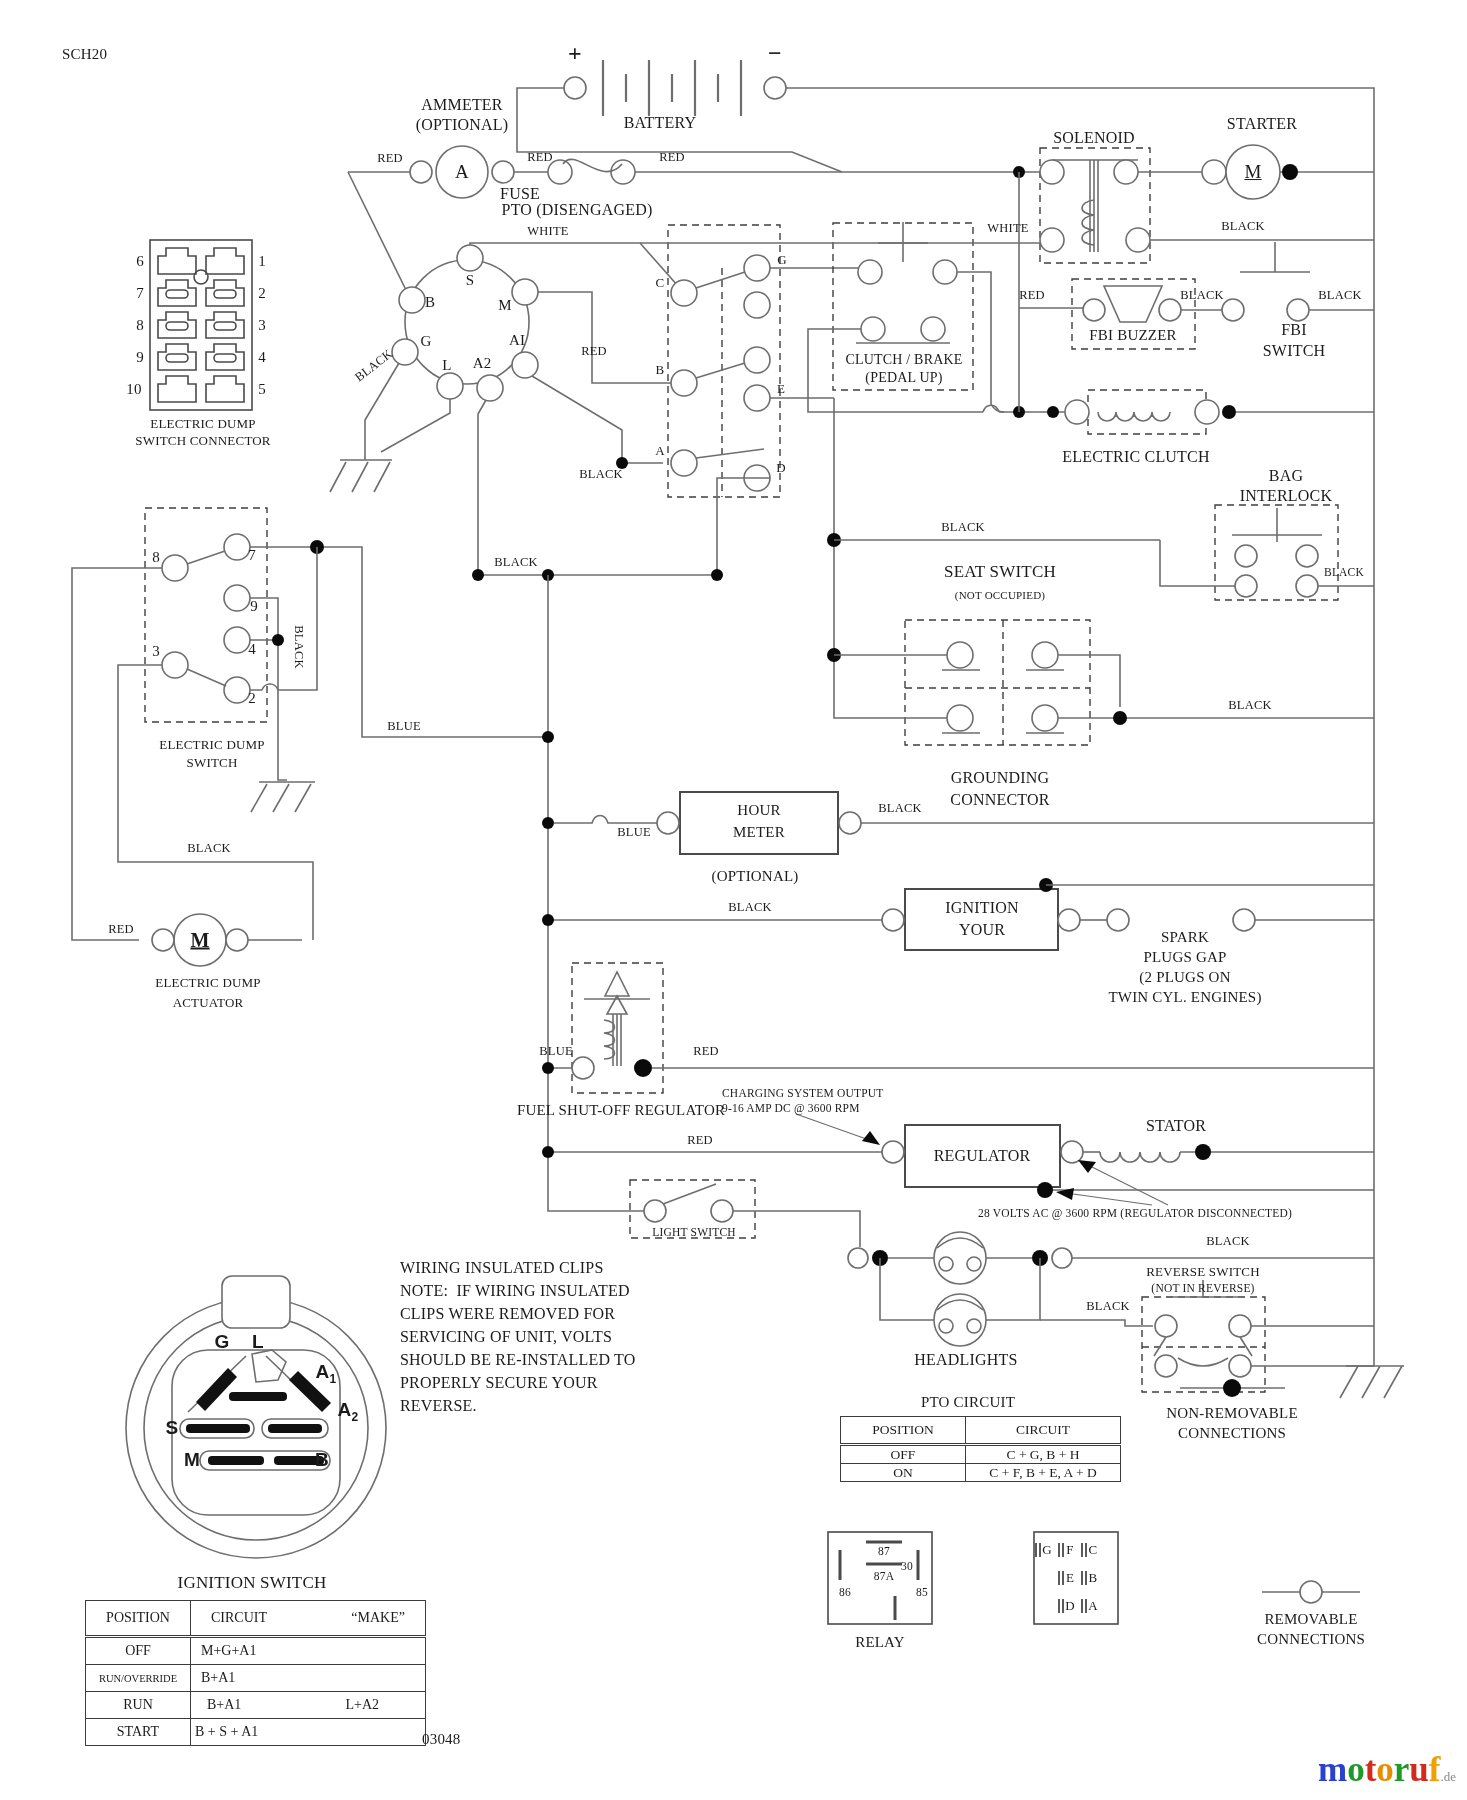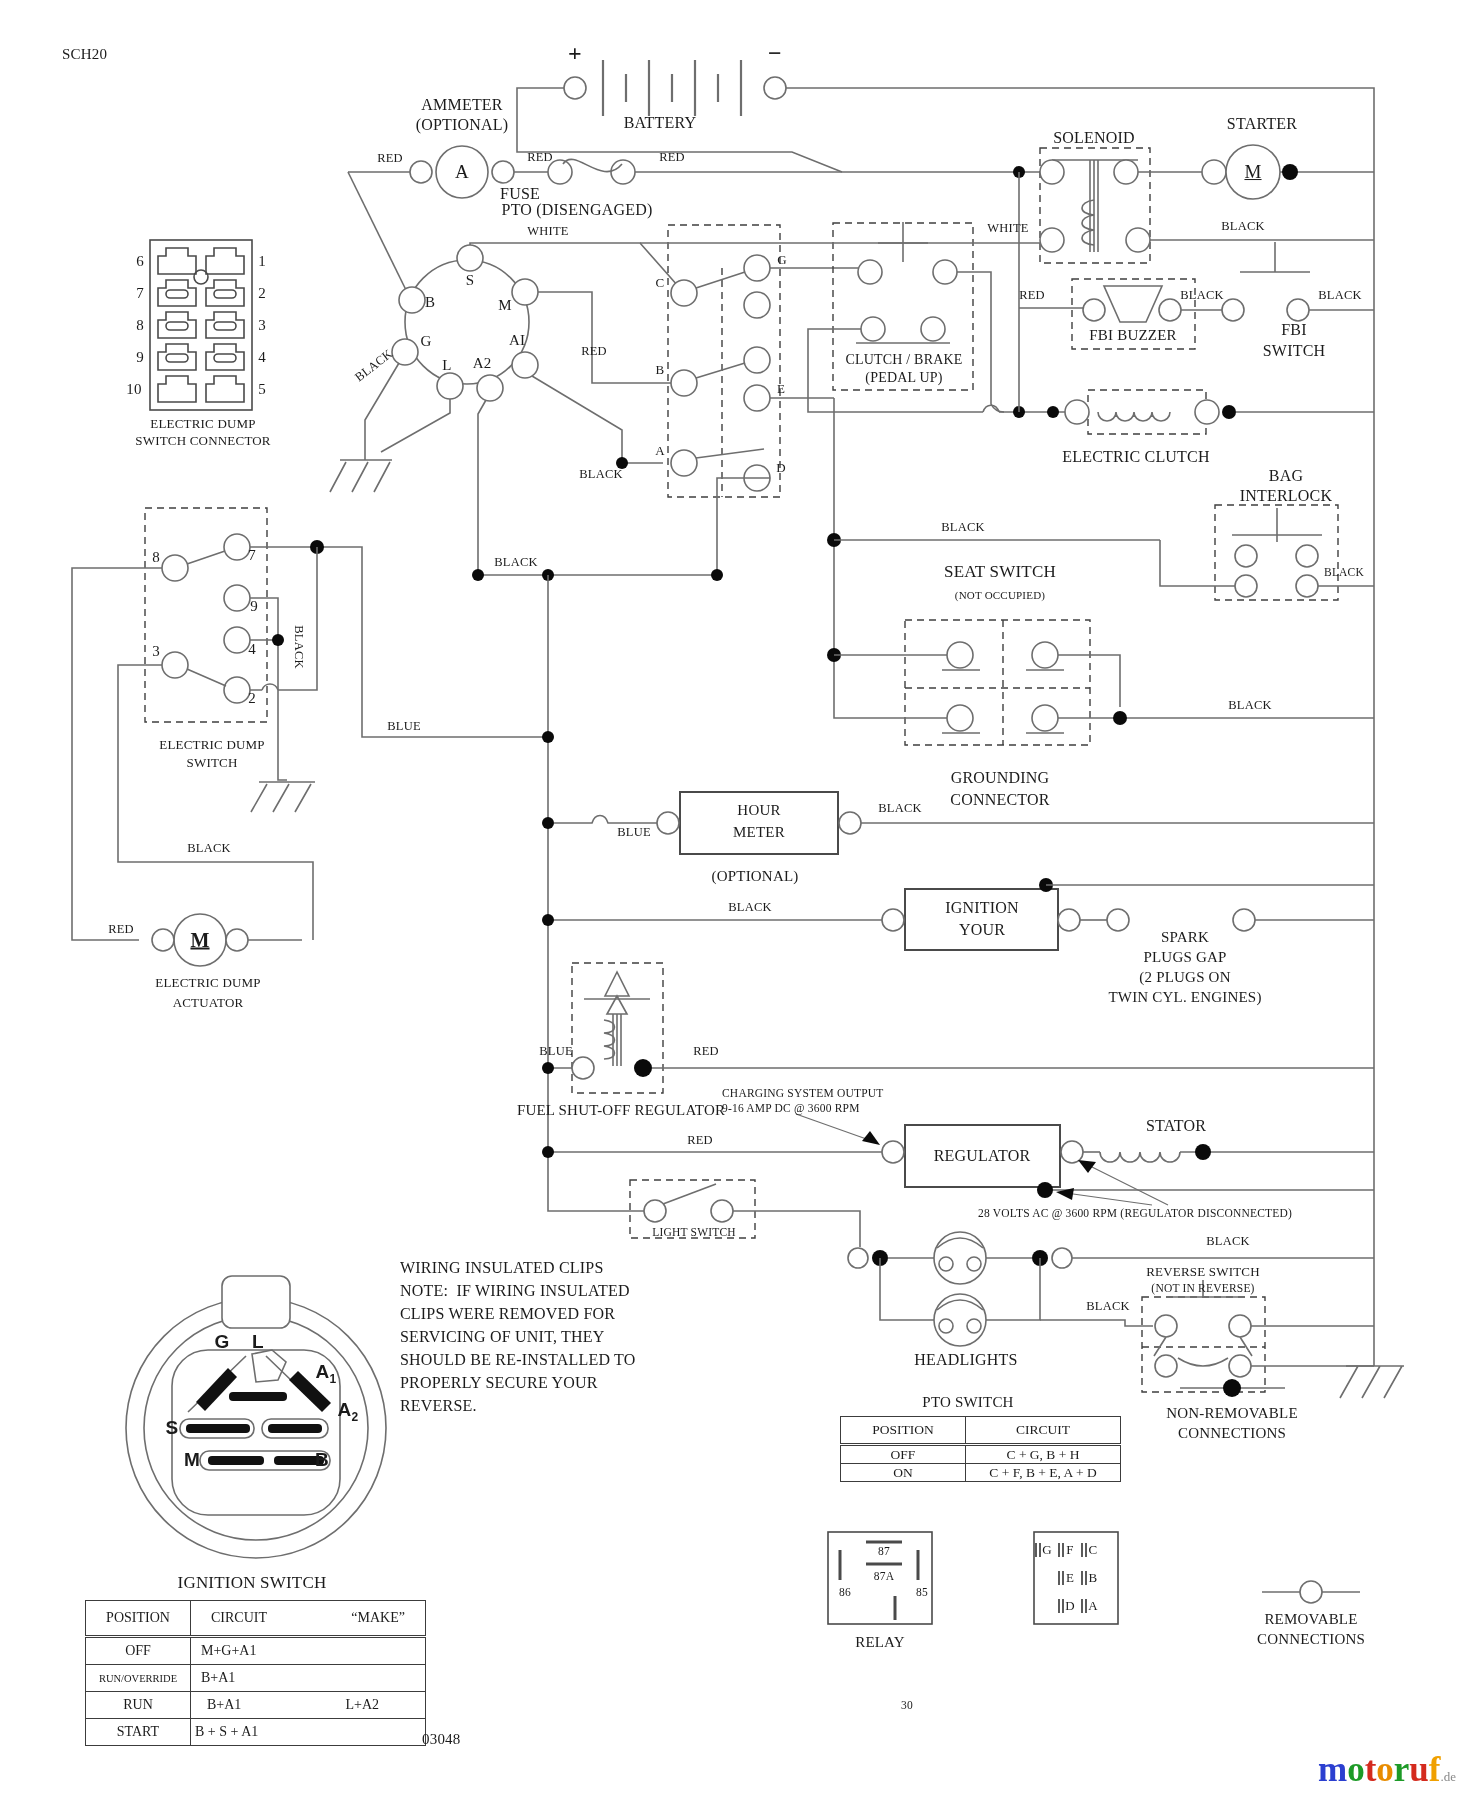--- a/index.html
+++ b/index.html
@@ -514,27 +514,27 @@
 <div class="lbl" style="left:966px;top:1360px">HEADLIGHTS</div>
 <div class="lbl wire" style="left:1228px;top:1242px">BLACK</div>
 <div class="lbl wire" style="left:1108px;top:1307px">BLACK</div>
 <div class="lbl small" style="left:1203px;top:1272px;font-size:13px">REVERSE SWITCH</div>
 <div class="lbl tiny" style="left:1203px;top:1288px">(NOT IN REVERSE)</div>
 
 <div>
   <div class="lbl ll" style="left:400px;top:1268px">WIRING INSULATED CLIPS</div>
   <div class="lbl ll" style="left:400px;top:1291px">NOTE:  IF WIRING INSULATED</div>
   <div class="lbl ll" style="left:400px;top:1314px">CLIPS WERE REMOVED FOR</div>
-  <div class="lbl ll" style="left:400px;top:1337px">SERVICING OF UNIT, THEY</div>
+  <div class="lbl ll" style="left:400px;top:1337px">SERVICING OF UNIT, VOLTS</div>
   <div class="lbl ll" style="left:400px;top:1360px">SHOULD BE RE-INSTALLED TO</div>
   <div class="lbl ll" style="left:400px;top:1383px">PROPERLY SECURE YOUR</div>
   <div class="lbl ll" style="left:400px;top:1406px">REVERSE.</div>
 </div>
 
-<div class="lbl" style="left:968px;top:1403px;font-size:15px">PTO SWITCH</div>
+<div class="lbl" style="left:968px;top:1403px;font-size:15px">PTO CIRCUIT</div>
 <table class="sch" id="pto-table">
   <tbody>
         <tr class="hdr">
     <td style="width:112px">POSITION</td>
     <td style="width:142px">CIRCUIT</td>
   </tr>
   <tr>
     <td>OFF</td>
           <td>C + G, B + H</td>
   </tr>
@@ -547,21 +547,21 @@
 
 <div class="lbl" style="left:1232px;top:1414px;font-size:15px">NON-REMOVABLE</div>
 <div class="lbl" style="left:1232px;top:1434px;font-size:15px">CONNECTIONS</div>
 <div class="lbl" style="left:1311px;top:1620px;font-size:15px">REMOVABLE</div>
 <div class="lbl" style="left:1311px;top:1640px;font-size:15px">CONNECTIONS</div>
 
 <div class="lbl tiny" style="left:884px;top:1551px">87</div>
 <div class="lbl tiny" style="left:884px;top:1576px">87A</div>
 <div class="lbl tiny" style="left:845px;top:1592px">86</div>
 <div class="lbl tiny" style="left:922px;top:1592px">85</div>
-<div class="lbl tiny" style="left:907px;top:1705px">30</div>
+<div class="lbl tiny" style="left:907px;top:1566px">30</div>
 <div class="lbl" style="left:880px;top:1643px;font-size:15px">RELAY</div>
 
 <div class="lbl small" style="left:1047px;top:1550px">G</div>
 <div class="lbl small" style="left:1070px;top:1550px">F</div>
 <div class="lbl small" style="left:1093px;top:1550px">C</div>
 <div class="lbl small" style="left:1070px;top:1578px">E</div>
 <div class="lbl small" style="left:1093px;top:1578px">B</div>
 <div class="lbl small" style="left:1070px;top:1606px">D</div>
 <div class="lbl small" style="left:1093px;top:1606px">A</div>
 

